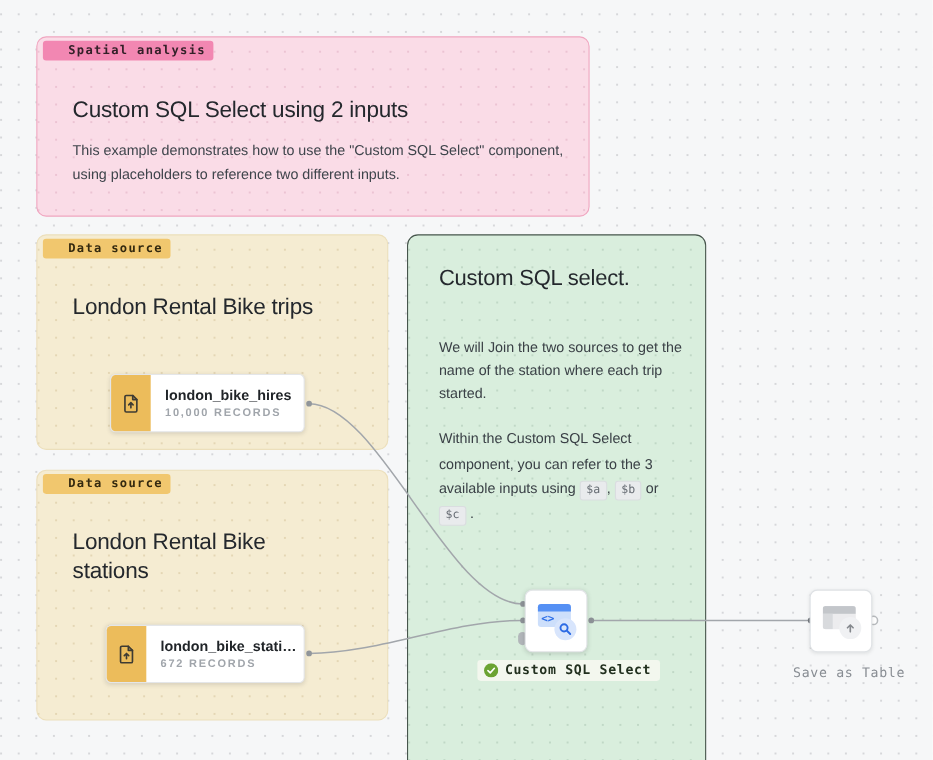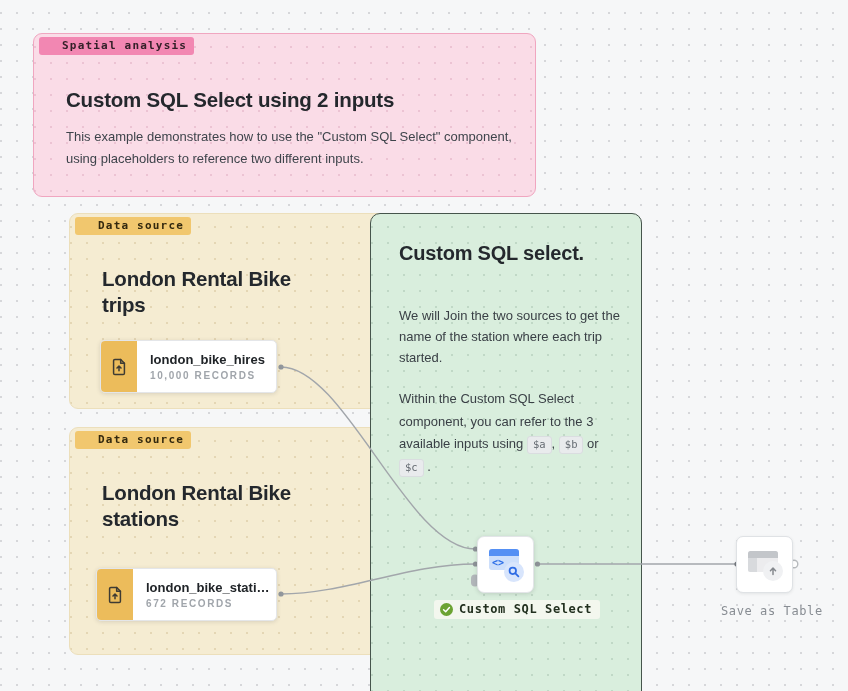--- a/index.html
+++ b/index.html
@@ -20,21 +20,20 @@
     background-color:#fadce7;
     background-image:radial-gradient(circle, #ecc3d3 1.1px, transparent 1.3px);
     background-size:16px 16px; background-position:9px 5px;
     border:1.5px solid #f0a6c0;
   }
   .anno-yellow {
     background-color:#f5ecd2;
     background-image:radial-gradient(circle, #e4d6b4 1.1px, transparent 1.3px);
     background-size:16px 16px; background-position:9px 5px;
     border:1.5px solid #ecdfbb;
-    margin-left:36px;
   }
   .anno-yellow.box1 { left:33px; top:213px; width:320px; height:196px; }
   .anno-yellow.box2 { left:33px; top:427px; width:320px; height:228px; }
   .anno-green {
     left:370px; top:213px; width:272px; height:492px;
     background-color:#d9eedd;
     background-image:radial-gradient(circle, #c0d8c6 1.1px, transparent 1.3px);
     background-size:16px 16px; background-position:9px 5px;
     border:1.5px solid #46554c; border-radius:10px;
   }
@@ -42,21 +41,21 @@
   .anno-chip {
     position:absolute; left:5px; top:3px;
     font-family:"DejaVu Sans Mono", monospace;
     font-size:11px; font-weight:600; letter-spacing:1.2px; color:#2b2622;
     padding:2px 7px 3px 23px; border-radius:3px; white-space:nowrap;
   }
   .chip-pink  { background:#f287b2; color:#332028; }
   .chip-gold  { background:#f1c76e; color:#33290f; }
 
   .anno-title {
-    font-weight:700; color:#24282d; letter-spacing:-0.2px;
+    font-weight:400; color:#24282d; letter-spacing:-0.2px;
     font-size:20.5px; line-height:26px;
   }
   .anno-pink .anno-title { position:absolute; left:32px; top:53px; width:440px; }
   .anno-yellow .anno-title { position:absolute; left:32px; top:52px; width:230px; }
   .anno-green .anno-title { position:absolute; left:28px; top:26px; width:185px; font-size:20px; line-height:27px; }
 
   .anno-desc {
     position:absolute; left:32px; top:92px; width:460px;
     font-size:13px; line-height:22px; color:#3e444b;
   }

